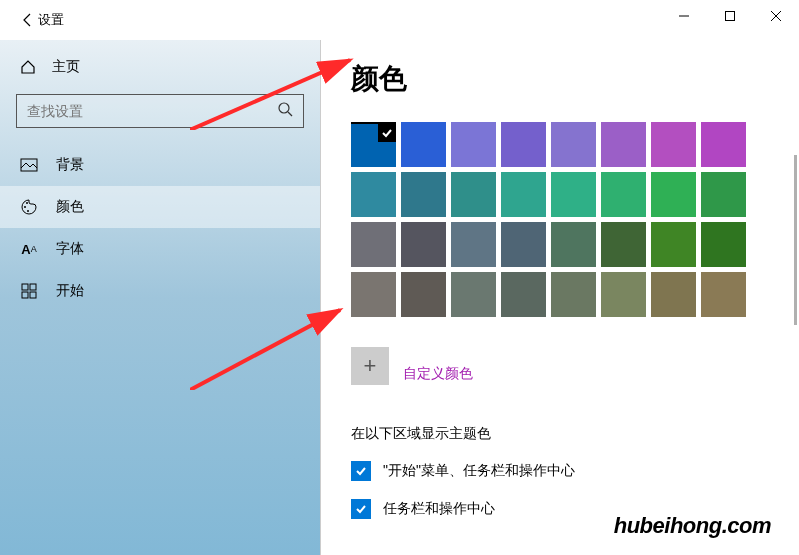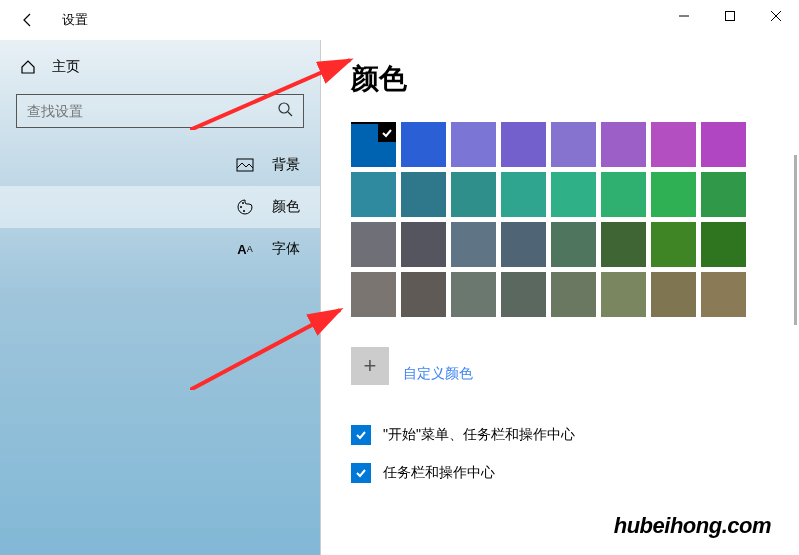--- a/index.html
+++ b/index.html
@@ -1,47 +1,47 @@
 <!DOCTYPE html>
 <html><head>
 <meta charset="utf-8">
 <style>
 * { margin: 0; padding: 0; box-sizing: border-box; font-family: "Microsoft YaHei", "Segoe UI", sans-serif; }
 body { width: 799px; height: 555px; background: #fff; overflow: hidden; position: relative; }
 .window { display: flex; flex-direction: column; height: 100%; }
 .titlebar { height: 40px; display: flex; align-items: center; position: relative; }
-.titlebar-left { display: flex; align-items: center; padding-left: 18px; gap: 24px; }
+.titlebar-left { display: flex; align-items: center; padding-left: 18px; }
 .back-btn { width: 20px; height: 20px; display: flex; align-items: center; justify-content: center; cursor: pointer; color: #333; }
 .title-text { font-size: 13px; color: #000; }
 .window-controls { position: absolute; right: 0; top: 0; display: flex; }
 .wc-btn { width: 46px; height: 32px; display: flex; align-items: center; justify-content: center; cursor: pointer; }
 .wc-btn svg { width: 10px; height: 10px; }
 .content { flex: 1; display: flex; overflow: hidden; }
 .sidebar { width: 320px; background: linear-gradient(180deg, #e8f0f5 0%, #9fc5db 50%, #82b8d6 100%); display: flex; flex-direction: column; padding-top: 8px; position: relative; }
 .home-row { display: flex; align-items: center; gap: 16px; padding: 10px 20px; cursor: pointer; }
 .home-row .icon { width: 16px; height: 16px; }
 .home-row .label { font-size: 14px; color: #000; }
 .search-box { margin: 8px 16px 16px 16px; height: 34px; border: 1px solid #555; background: rgba(255,255,255,0.15); display: flex; align-items: center; padding: 4px 10px; justify-content: space-between; }
 .search-box input { background: transparent; border: none; outline: none; font-size: 14px; color: #555; width: 200px; }
 .search-box .sicon { color: #333; }
 .section-label { font-size: 13px; font-weight: bold; padding: 8px 20px 14px 20px; color: #000; }
 .nav-list { display: flex; flex-direction: column; }
-.nav-item { display: flex; align-items: center; gap: 18px; padding: 12px 20px; cursor: pointer; font-size: 14px; color: #000; justify-content: flex-end; }
+.nav-item { display: flex; align-items: center; gap: 18px; padding: 12px 20px; cursor: pointer; font-size: 14px; color: #000; }
 .nav-item.selected { background: rgba(255,255,255,0.45); }
 .nav-item .nicon { width: 18px; height: 18px; display: flex; align-items: center; justify-content: center; }
 .main { flex: 1; background: #fff; padding: 20px 0 0 30px; overflow-y: auto; position: relative; border-left: 1px solid #ccc; }
 .scroll-indicator { position: absolute; right: 2px; top: 115px; width: 3px; height: 170px; background: #b0b0b0; }
 .page-title { font-size: 28px; font-weight: 600; margin-bottom: 24px; color: #000; }
 .color-grid { display: grid; grid-template-columns: repeat(8, 45px); grid-auto-rows: 45px; gap: 5px; margin-bottom: 30px; }
 .swatch { width: 45px; height: 45px; position: relative; cursor: pointer; border-top: 2px solid transparent; }
 .swatch.selected { border-top-color: #000; }
 .swatch .chk { position: absolute; top: 0; right: 0; width: 18px; height: 18px; background: #000; display: flex; align-items: center; justify-content: center; color: #fff; font-size: 12px; }
 .custom-row { display: flex; align-items: center; gap: 14px; margin-bottom: 40px; }
 .plus-btn { width: 38px; height: 38px; background: #ccc; display: flex; align-items: center; justify-content: center; font-size: 22px; color: #555; cursor: pointer; }
-.custom-label { font-size: 14px; color: #3b82f6; margin-top: 16px; }
+.custom-label { font-size: 14px; color: #a21caf; margin-top: 16px; }
 .section-heading { font-size: 14px; color: #000; margin-bottom: 18px; }
 .check-row { display: flex; align-items: center; gap: 12px; margin-bottom: 18px; }
 .chkbox { width: 20px; height: 20px; background: #0078d7; display: flex; align-items: center; justify-content: center; color: #fff; cursor: pointer; }
 .chk-label { font-size: 14px; color: #000; }
 .watermark { position: absolute; bottom: 16px; right: 28px; font-size: 22px; font-weight: bold; font-style: italic; color: #000; letter-spacing: -0.5px; }
 .arrow { position: absolute; pointer-events: none; }
 </style>
 </head>
 <body>
 
@@ -117,20 +117,31 @@
               </svg>
             </span>
           <span>颜色</span>
         </div>
         <div class="nav-item">
           <span class="nicon">
               <span style="font-size:13px;font-weight:bold">A</span>
               <span style="font-size:9px">A</span>
             </span>
           <span>字体</span>
+        </div>
+        <div class="nav-item">
+          <span class="nicon">
+              <svg viewBox="0 0 18 18" width="18" height="18">
+                <rect x="2" y="2" width="6" height="6" stroke="#000" fill="none"></rect>
+                <rect x="10" y="2" width="6" height="6" stroke="#000" fill="none"></rect>
+                <rect x="2" y="10" width="6" height="6" stroke="#000" fill="none"></rect>
+                <rect x="10" y="10" width="6" height="6" stroke="#000" fill="none"></rect>
+              </svg>
+            </span>
+          <span>开始</span>
         </div>
       </div>
     </div>
 
     <div class="main">
       <div class="scroll-indicator"></div>
       <div class="page-title">颜色</div>
 
       <div class="color-grid" id="color-grid">
           <div class="swatch selected" style="background: rgb(0, 99, 177);">
@@ -173,20 +184,21 @@
           <div class="swatch" style="background: rgb(138, 122, 85);"></div>
         </div>
 
       <div class="custom-row">
         <div class="plus-btn">
           <span>+</span>
         </div>
         <div class="custom-label">自定义颜色</div>
       </div>
 
+      <div class="section-heading">在以下区域显示主题色</div>
 
       <div class="check-row">
         <div class="chkbox">
             <svg viewBox="0 0 12 12" width="12" height="12">
               <path d="M2 6 L5 9 L10 3" stroke="#fff" stroke-width="2" fill="none"></path>
             </svg>
           </div>
         <div class="chk-label">"开始"菜单、任务栏和操作中心</div>
       </div>
 

